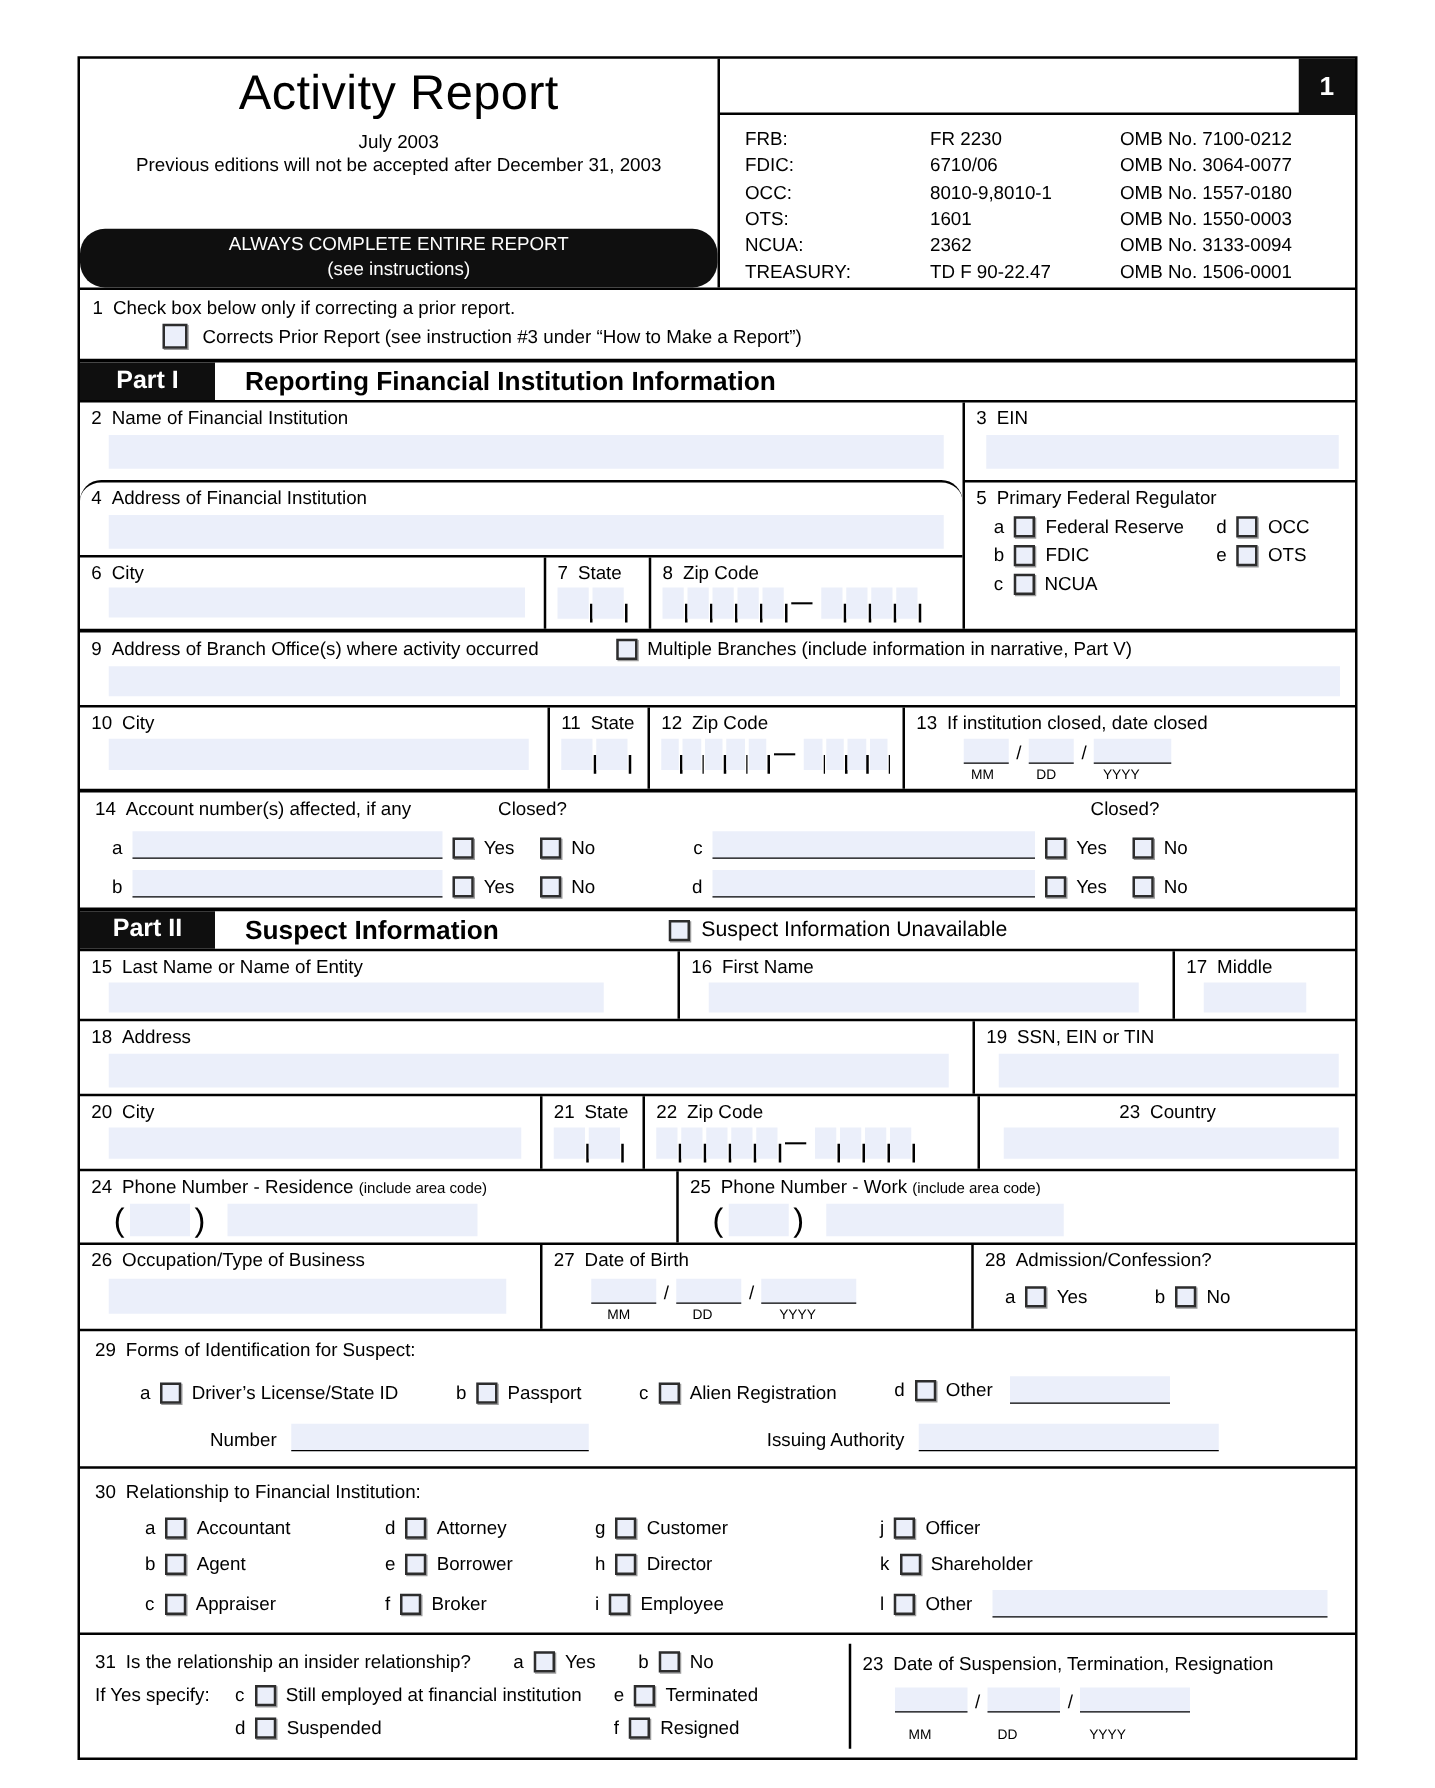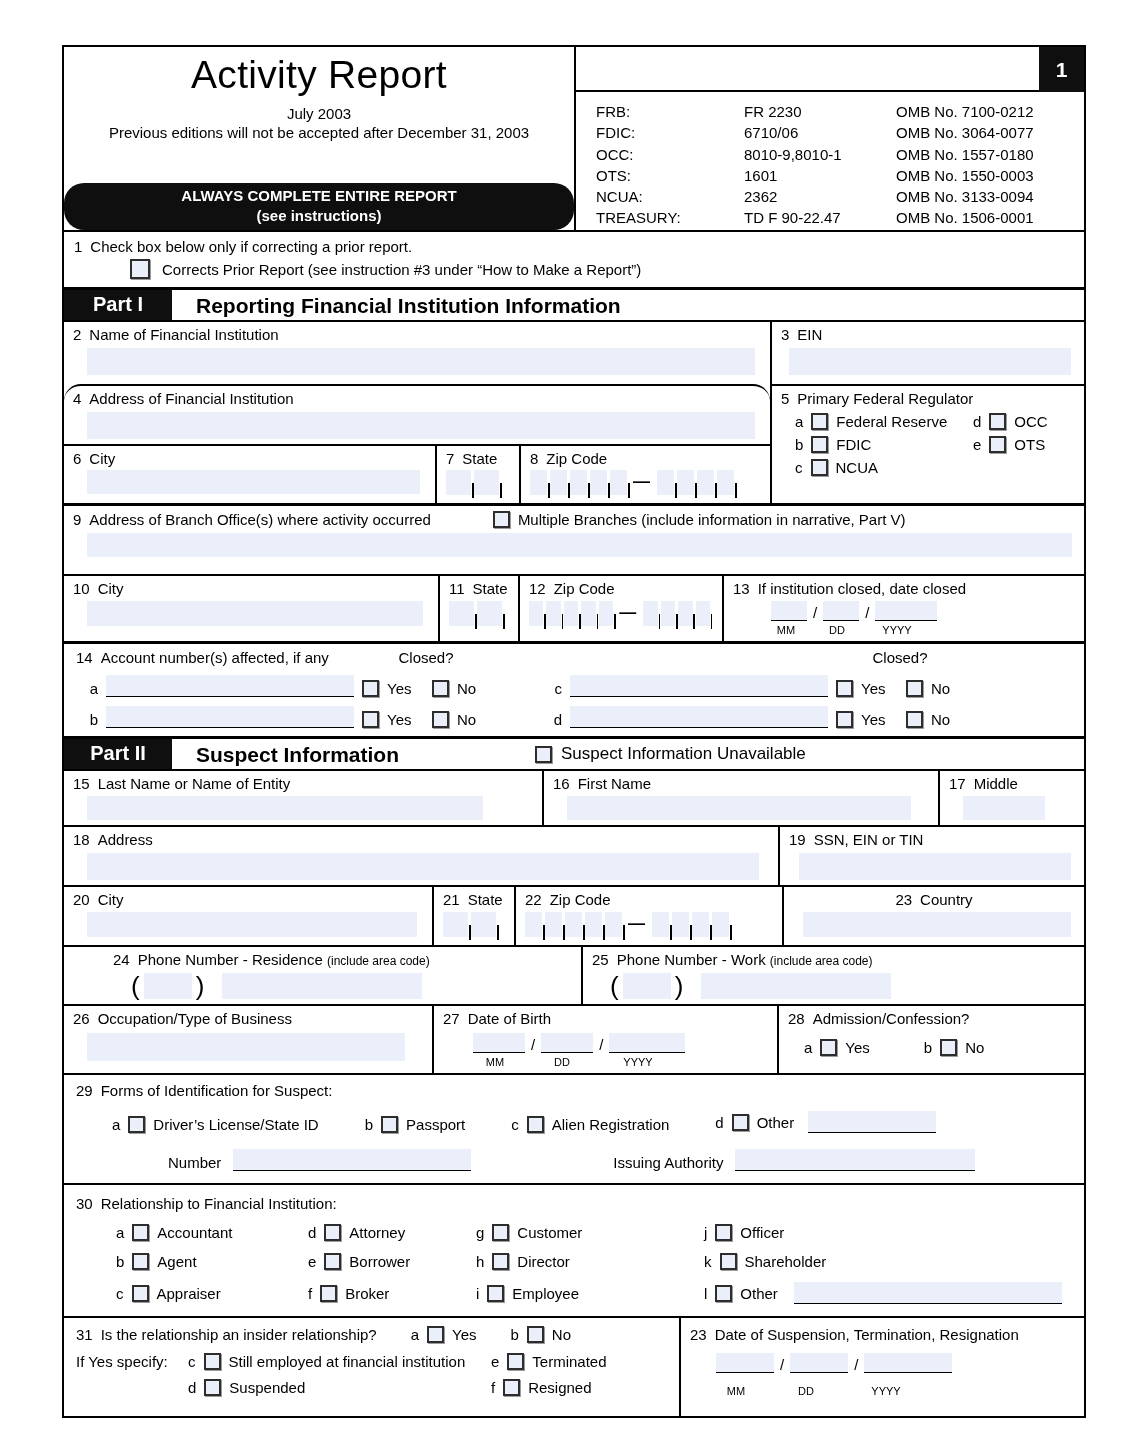--- a/index.html
+++ b/index.html
@@ -7,21 +7,21 @@
   body { font-family:"Liberation Sans", sans-serif; color:#000; }
   .page { width:1148px; height:1430px; position:relative; background:#fff; overflow:hidden; }
   .form { position:absolute; left:62px; top:45px; width:1024px; border:2.5px solid #000; background:#fff; }
 
   
   .header { display:flex; }
   .header-left { width:512px; border-right:2.5px solid #000; display:flex; flex-direction:column; align-items:center; text-align:center; }
   .title { font-size:39px; line-height:1.18; letter-spacing:0.3px; }
   .edition { font-size:15px; margin-top:7px; }
   .edition-note { font-size:15px; margin-top:2px; }
-  .banner { margin-top:auto; width:100%; background:#0f0f0f; color:#fff; font-weight:bold; font-size:15px; line-height:1.35; padding:3px 0 4px;border-radius:20px; }
+  .banner { margin-top:auto; width:100%; background:#0f0f0f; color:#fff; font-weight:normal; font-size:15px; line-height:1.35; padding:3px 0 4px;border-radius:20px; }
   .header-right { flex:1; display:flex; flex-direction:column; }
   .hr-top { height:45px; border-bottom:2.5px solid #000; position:relative; }
   .page-num { position:absolute; right:0; top:0; width:45px; height:45px; background:#0f0f0f; color:#fff; font-weight:bold; font-size:21px; display:flex; align-items:center; justify-content:center; }
   .agency { flex:1; padding:9px 0 0 20px; font-size:15px; }
   .agency-row { display:flex; line-height:1.42; }
   .agency-name { width:148px; }
   .agency-form { width:152px; }
 
   
   .row { display:flex; border-top:2px solid #000; }
@@ -228,21 +228,21 @@
           <span class="opt">
             <span>c</span>
             <span class="cb"></span>
             <span>NCUA</span>
           </span>
         </div>
       </div>
     </div>
   </div>
 
-  <div class="row thick" style="display:block; padding:5px 9px 17px; min-height:56px;">
+  <div class="row thick" style="display:block; padding:5px 9px 7px; min-height:56px;">
     <div style="display:flex; align-items:center;">
       <div class="flabel"><span class="fnum">9</span><span>Address of Branch Office(s) where activity occurred</span></div>
       <span class="opt" style="margin-left:62px;">
         <span class="cb"></span>
         <span>Multiple Branches (include information in narrative, Part V)</span>
       </span>
     </div>
     <div class="fi" style="margin:5px 3px 0 14px; height:24px;"></div>
   </div>
 
@@ -406,21 +406,21 @@
             <span class="c"></span>
             <span class="c"></span>
       </div>
     </div>
     <div class="fcell bl" style="flex:1;text-align:center;">
       <div class="flabel"><span class="fnum">23</span><span>Country</span></div>
       <div class="fi" style="margin:4px 4px 0 10px; height:25px;"></div>
     </div>
   </div>
 
-  <div class="row" style="min-height:55px;padding-left:40px;">
+  <div class="row" style="min-height:55px;">
     <div class="fcell" style="width:477px;">
       <div class="flabel"><span class="fnum">24</span><span>Phone Number - Residence</span> <span style="font-size:12px;">(include area code)</span></div>
       <div class="phone">
         <span class="paren">(</span>
         <span class="pfill" style="width:48px;"></span>
         <span class="paren">)</span>
         <span class="pfill" style="width:200px; margin-left:14px;"></span>
       </div>
     </div>
     <div class="fcell bl" style="flex:1;">
@@ -566,21 +566,21 @@
           </span>
       <span class="opt">
             <span>l</span>
             <span class="cb"></span>
             <span>Other</span>
             <span class="uf" style="width:268px; margin-left:8px;"></span>
           </span>
     </div>
   </div>
 
-  <div class="row" style="min-height:100px;">
+  <div class="row" style="min-height:100px;align-items:center;">
     <div class="fcell r31" style="width:615px;">
       <div class="r31-l1">
         <span><span class="fnum">31</span><span>Is the relationship an insider relationship?</span></span>
         <span class="opt">
           <span>a</span>
           <span class="cb"></span>
           <span>Yes</span>
         </span>
         <span class="opt">
           <span>b</span>

